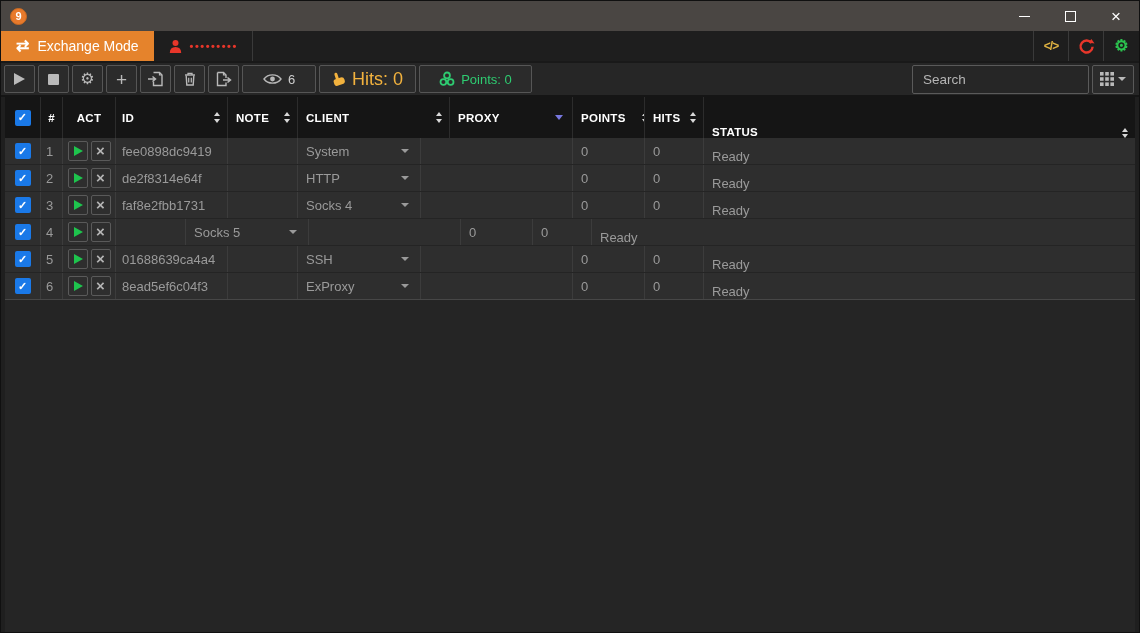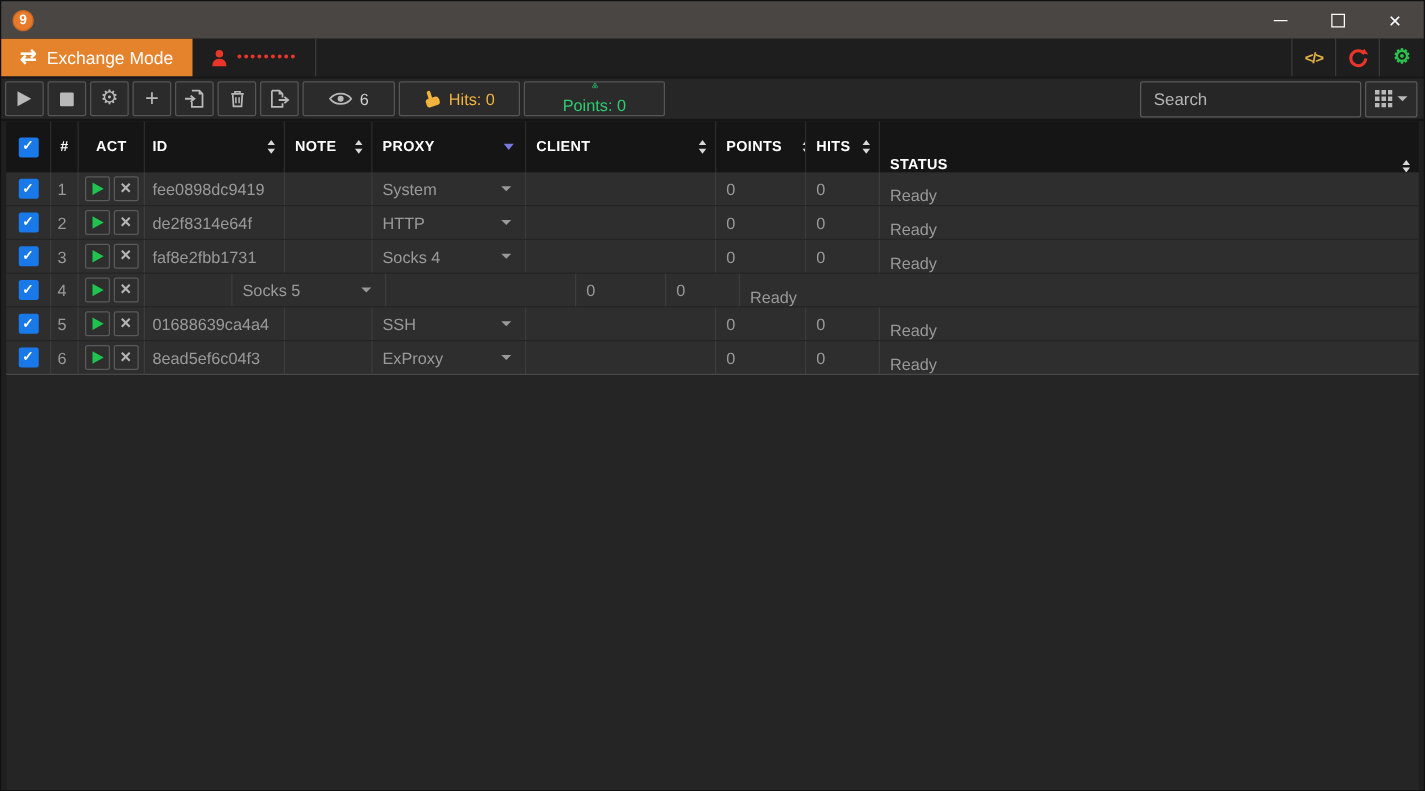--- a/index.html
+++ b/index.html
@@ -35,22 +35,22 @@
   
   .toolbar { height: 34px; background: #262626; display: flex; align-items: center; padding: 0 3px; gap: 3px; flex: none; border-bottom: 2px solid #151515; }
   .tbtn { height: 28px; min-width: 31px; border: 1px solid #565656; border-radius: 2px; background: #2b2b2b;
           display: flex; align-items: center; justify-content: center; color: #b9b9b9; gap: 6px; padding: 0 6px; }
   .tri-play { width: 0; height: 0; border-left: 11px solid #b9b9b9; border-top: 6.5px solid transparent; border-bottom: 6.5px solid transparent; }
   .sq-stop { width: 11px; height: 11px; background: #b9b9b9; border-radius: 1px; }
   .icon-gear-gray { font-size: 16px; line-height: 1; color: #b9b9b9; }
   .icon-plus { font-size: 19px; line-height: 1; font-weight: 400; color: #b9b9b9; }
   .tbtn svg { display: block; }
   .tbtn-eye { min-width: 74px; color: #cfcfcf; font-size: 13px; }
-  .tbtn-hits { min-width: 97px; color: #f2b23e; font-size: 13px; }
-  .tbtn-points { min-width: 113px; color: #2ecc71; font-size: 13px; flex-direction: column; }
+  .tbtn-hits { min-width: 97px; color: #f2b23e; font-size: 18px; }
+  .tbtn-points { min-width: 113px; color: #2ecc71; font-size: 13px; }
   .hand-icon { position: relative; width: 14px; height: 14px; transform: rotate(-18deg); }
   .hand-finger { position: absolute; left: 4px; top: 0; width: 3.4px; height: 8px; background: #f2b23e; border-radius: 2px; }
   .hand-fist { position: absolute; left: 1px; top: 6px; width: 11px; height: 7.4px; background: #f2b23e; border-radius: 2.5px 3px 3px 2.5px; }
   .tool-spacer { flex: 1; }
   .search-group { display: flex; align-items: center; margin-right: 2px; }
   .search-input { width: 177px; height: 29px; background: #262626; border: 1px solid #5a5a5a; border-radius: 2px;
                   color: #ddd; font-size: 13.5px; padding: 0 10px; outline: none; font-family: "Liberation Sans", sans-serif; }
   .search-input::placeholder { color: #b5b5b5; opacity: 1; }
   .grid-btn { height: 29px; width: 42px; margin-left: 3px; border: 1px solid #5a5a5a; border-radius: 2px; background: #2b2b2b;
               display: flex; align-items: center; justify-content: center; gap: 4px; }
@@ -238,31 +238,31 @@
               <span class="dn"></span>
             </span>
           </div>
         <div class="cell c-note">
             <span>NOTE</span>
             <span class="sort">
               <span class="up"></span>
               <span class="dn"></span>
             </span>
           </div>
+        <div class="cell c-client">
+            <span>CLIENT</span>
+            <span class="sort">
+              <span class="up"></span>
+              <span class="dn"></span>
+            </span>
+          </div>
         <div class="cell c-proxy">
             <span>PROXY</span>
             <span class="filter-tri"></span>
           </div>
-        <div class="cell c-client">
-            <span>CLIENT</span>
-            <span class="sort">
-              <span class="up"></span>
-              <span class="dn"></span>
-            </span>
-          </div>
         <div class="cell c-points">
             <span>POINTS</span>
             <span class="sort">
               <span class="up"></span>
               <span class="dn"></span>
             </span>
           </div>
         <div class="cell c-hits">
             <span>HITS</span>
             <span class="sort">

